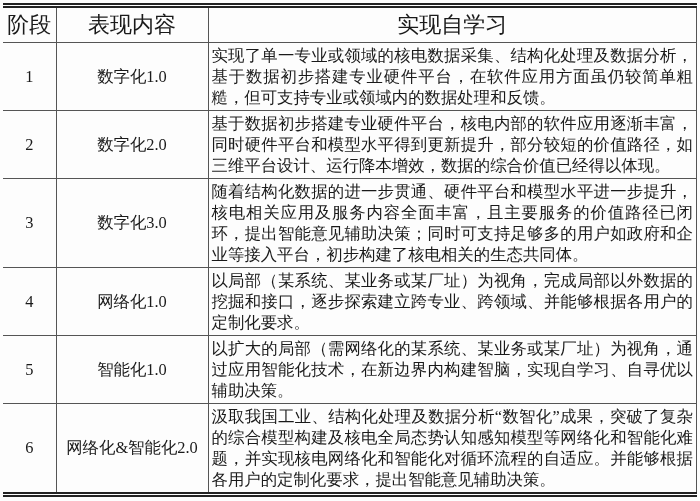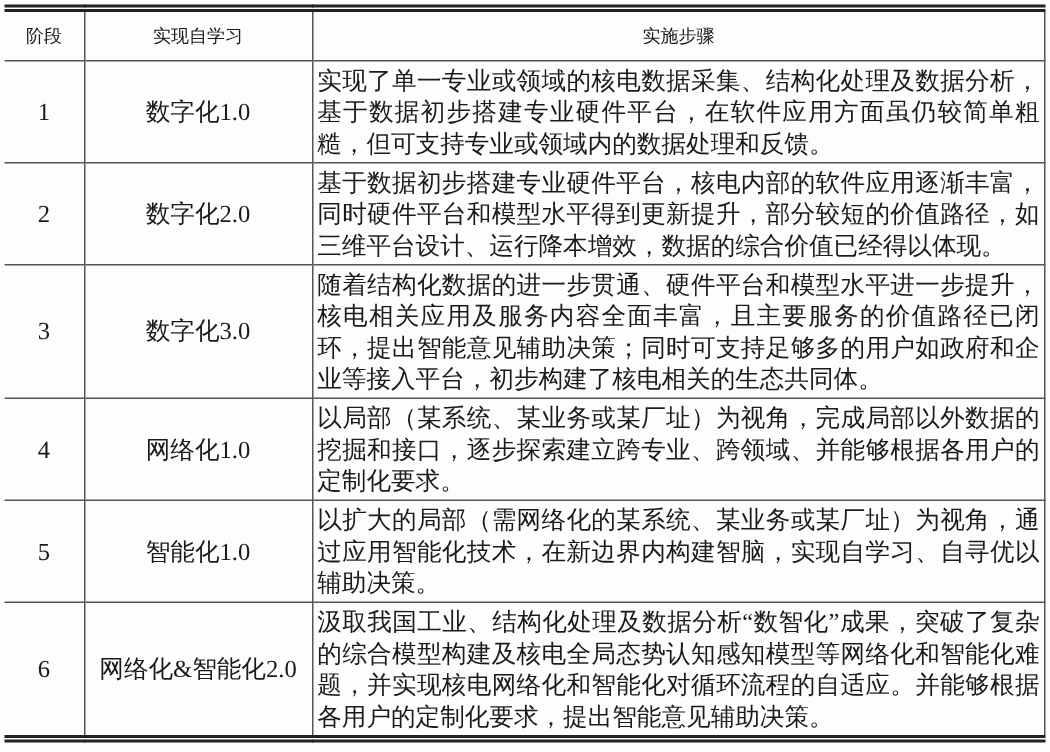--- a/index.html
+++ b/index.html
@@ -26,21 +26,21 @@
   col.col-step  { width: 152px; }
   th, td {
     border: 1px solid #555;
     box-sizing: border-box;
   }
   
   tr > *:first-child { border-left: none; }
   thead th {
     font-weight: normal;
     height: 35px;
-    font-size: 12px;
+    font-size: 22px;
     text-align: center;
     padding: 2px;
   }
   td.cell-stage, td.cell-step {
     text-align: center;
     vertical-align: middle;
     font-size: 16.4px;
     padding: 2px;
   }
   td.cell-content {
@@ -58,22 +58,22 @@
 <div class="table-wrap">
   <table class="stages-table">
     <colgroup>
       <col class="col-stage">
       <col class="col-step">
       <col class="col-content">
     </colgroup>
     <thead>
       <tr>
         <th>阶段</th>
+        <th>表现内容</th>
         <th>实现自学习</th>
-        <th>实施步骤</th>
       </tr>
     </thead>
     <tbody>
       <tr>
         <td class="cell-stage">1</td>
         <td class="cell-step">数字化1.0</td>
         <td class="cell-content">实现了单一专业或领域的核电数据采集、结构化处理及数据分析，基于数据初步搭建专业硬件平台，在软件应用方面虽仍较简单粗糙，但可支持专业或领域内的数据处理和反馈。</td>
       </tr>
       <tr>
         <td class="cell-stage">2</td>

